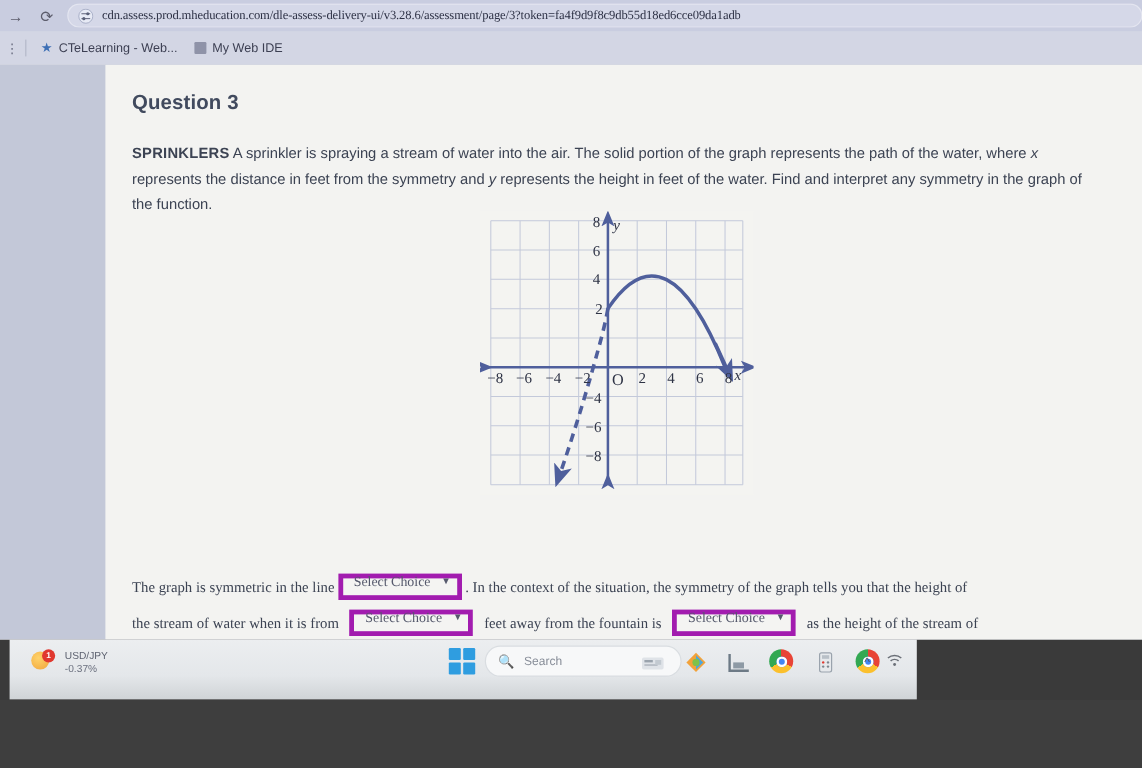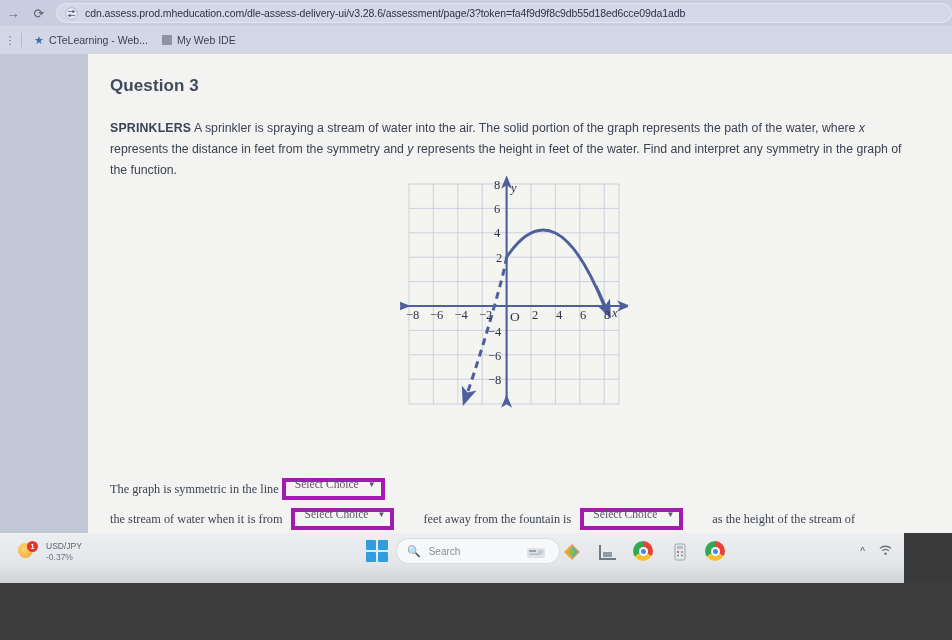--- a/index.html
+++ b/index.html
@@ -26,21 +26,21 @@
     color:#4a4a58; font-size:13px; flex:0 0 auto; opacity:.85;
   }
   #urlbar{
     margin-left:4px; height:20px; flex:1 1 auto; background:#d5d8e8;
     border-radius:10px; display:flex; align-items:center; padding:0 8px;
     box-shadow:inset 0 0 0 1px rgba(255,255,255,.35);
   }
   #site-icon{ width:14px;height:14px;flex:0 0 auto;margin-right:7px;display:flex;align-items:center;justify-content:center;}
   #url-text{
     font-size:10.5px; color:#2d3145; white-space:nowrap; overflow:hidden;
-    letter-spacing:-.1px; font-family:Liberation Sans, sans-serif;
+    letter-spacing:-.1px; font-family:Liberation Serif, serif;
   }
   #bookmarks-row{
     position:absolute; left:0; top:26px; width:952px; height:28px;
     background:#d3d6e4; display:flex; align-items:center; padding-left:4px;
   }
   #bm-menu{ width:12px; color:#6a6d80; font-size:11px; text-align:center; }
   .bm-sep{ width:1px;height:14px;background:#b4b8c9;margin:0 5px; }
   .bookmark{
     display:flex;align-items:center;gap:5px;padding:2px 7px;border-radius:4px;
     font-size:10.5px;color:#3c3f52;white-space:nowrap;
@@ -83,33 +83,33 @@
   }
   #graph-svg{ position:absolute;left:0;top:0; }
 
   
   #answer-block{
     position:absolute; left:110px; top:424px; width:842px;
     font-size:12.3px; color:#3c4353; line-height:1.0;font-family:Liberation Serif, serif;
   }
   .ans-line{ display:flex; align-items:center; flex-wrap:nowrap; margin-bottom:8px; }
   .ans-txt{ white-space:nowrap; }
-  .ans-txt.pad-l{ padding-left:6px;margin-left:20px; }
+  .ans-txt.pad-l{ padding-left:6px; }
   .ans-txt.pad-r{ padding-right:6px; }
   .select-box{
     display:inline-flex; align-items:center; justify-content:space-between;
     border:4px solid #a21caf; background:#f4f4f2;
     height:22px; padding:0 5px 8px 9px; margin:0 3px;
     font-size:11.6px; color:#55596c; white-space:nowrap;
   }
   .select-box .caret{ font-size:8px; color:#55596c; margin-left:9px; }
 
   
   #taskbar{
-    position:absolute; left:0; top:533px; width:904px; height:50px;
+    position:absolute; left:8px; top:533px; width:756px; height:50px;
     background:linear-gradient(180deg,#eceef0 0%, #e4e7ea 60%, #cfd3d6 100%);
   }
   #tb-widget{
     position:absolute;left:18px;top:8px;display:flex;align-items:center;gap:6px;
   }
   #tb-widget-icon{ position:relative;width:22px;height:22px; }
   .w-sun{ position:absolute;left:0;top:2px;width:15px;height:15px;border-radius:50%;
           background:radial-gradient(circle at 40% 35%,#ffd36b,#f0a43a); }
   .w-badge{ position:absolute;left:9px;top:0px;width:11px;height:11px;border-radius:50%;
           background:#e0382f;color:#fff;font-size:7px;display:flex;align-items:center;
@@ -275,20 +275,21 @@
   </div>
 
   <div id="answer-block">
 
     <div class="ans-line">
       <span class="ans-txt">The graph is symmetric in the line</span>
       <span class="select-box">
         <span>Select Choice</span>
         <span class="caret">▼</span>
       </span>
+      <span class="ans-txt">. In the context of the situation, the symmetry of the graph tells you that the height of</span>
     </div>
 
     <div class="ans-line">
       <span class="ans-txt pad-r">the stream of water when it is from</span>
       <span class="select-box">
         <span>Select Choice</span>
         <span class="caret">▼</span>
       </span>
       <span class="ans-txt pad-l pad-r">feet away from the fountain is</span>
       <span class="select-box">

